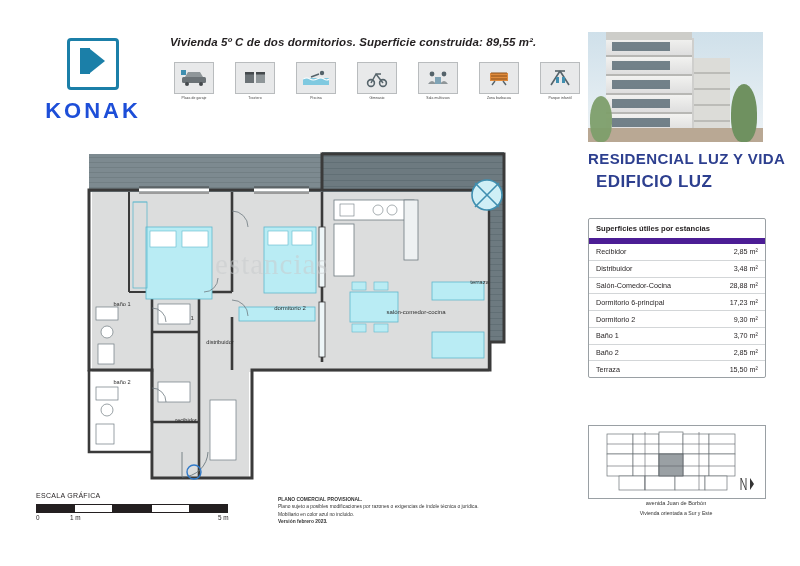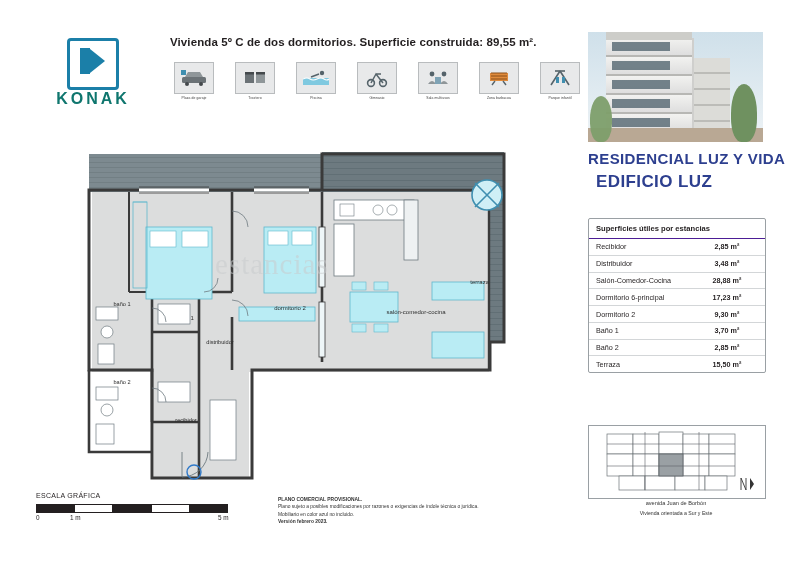--- a/index.html
+++ b/index.html
@@ -13,24 +13,24 @@
   
   .logo{position:absolute;left:38px;top:38px;width:110px;text-align:center;}
   .logo-mark{width:46px;height:46px;margin:0 auto;border:3px solid #1b7fa8;border-radius:4px;position:relative;}
   .logo-mark:before{
     content:"";position:absolute;left:10px;top:7px;width:10px;height:26px;background:#1b7fa8;
   }
   .logo-mark:after{
     content:"";position:absolute;left:20px;top:8px;width:0;height:0;
     border-left:15px solid #1b7fa8;border-top:12px solid transparent;border-bottom:12px solid transparent;
   }
-  .logo-text{font-size:16px;font-weight:bold;letter-spacing:3px;color:#0f766e;margin-top:0;}
-
-  
-  .head-title{position:absolute;left:170px;top:36px;font-size:11.5px;font-weight:bold;letter-spacing:.1px;}
+  .logo-text{font-size:22px;font-weight:bold;letter-spacing:3px;color:#1d4ed8;margin-top:8px;}
+
+  
+  .head-title{position:absolute;left:170px;top:36px;font-size:11.5px;font-weight:bold;letter-spacing:.1px;font-style:italic;}
 
   
   .amenities{position:absolute;left:170px;top:62px;display:flex;gap:13px;}
   .amenity{width:48px;text-align:center;}
   .amenity .box{width:38px;height:30px;margin:0 auto;background:#e8e9ea;border:1px solid #b9bcbe;position:relative;}
   .amenity .cap{font-size:3.4px;margin-top:3px;color:#3a3a3a;line-height:1.1;letter-spacing:.1px;}
   .am-glyph{position:absolute;inset:3px;display:flex;align-items:center;justify-content:center;}
   .am-glyph svg{display:block;}
 
   
@@ -45,25 +45,25 @@
   .treeR{position:absolute;right:6px;bottom:0;width:26px;height:58px;background:#6f9160;border-radius:50% 50% 40% 40%;}
   .ground{position:absolute;left:0;right:0;bottom:0;height:14px;background:#b9a894;}
   .rooftop{position:absolute;left:18px;top:0;width:86px;height:8px;background:#cdcdc9;}
 
   
   .res-title{position:absolute;left:588px;top:150px;font-size:15px;font-weight:bold;color:#2d3f8f;letter-spacing:.4px;}
   .res-sub{position:absolute;left:596px;top:172px;font-size:17px;font-weight:bold;color:#2d3f8f;letter-spacing:.4px;}
 
   
   .surf{position:absolute;left:588px;top:218px;width:176px;border:1px solid #9aa0a4;border-radius:2px;background:#fff;}
-  .surf .th{font-size:7.6px;font-weight:bold;padding:5px 7px 5px 7px;border-bottom:1px solid #4c1d95;}
+  .surf .th{font-size:7.6px;font-weight:bold;padding:5px 7px 5px 7px;border-bottom:6px solid #4c1d95;}
   .surf table{width:100%;border-collapse:collapse;}
   .surf td{font-size:7.2px;padding:3.4px 7px;border-bottom:1px solid #d3d6d8;}
   .surf tr:last-child td{border-bottom:none;}
-  .surf td.v{text-align:center;width:62px;font-weight:bold;}
+  .surf td.v{text-align:right;width:62px;}
 
   
   .keyplan{position:absolute;left:588px;top:425px;width:176px;height:72px;border:1px solid #9aa0a4;background:#fff;}
   .keyplan svg{display:block;}
   .keyplan-cap{position:absolute;left:588px;top:500px;width:176px;text-align:center;font-size:5.6px;color:#333;}
   .keyplan-cap2{position:absolute;left:588px;top:510px;width:176px;text-align:center;font-size:5.2px;color:#333;}
 
   
   .plan{position:absolute;left:34px;top:132px;width:520px;height:360px;}
   .plan svg{display:block;}

